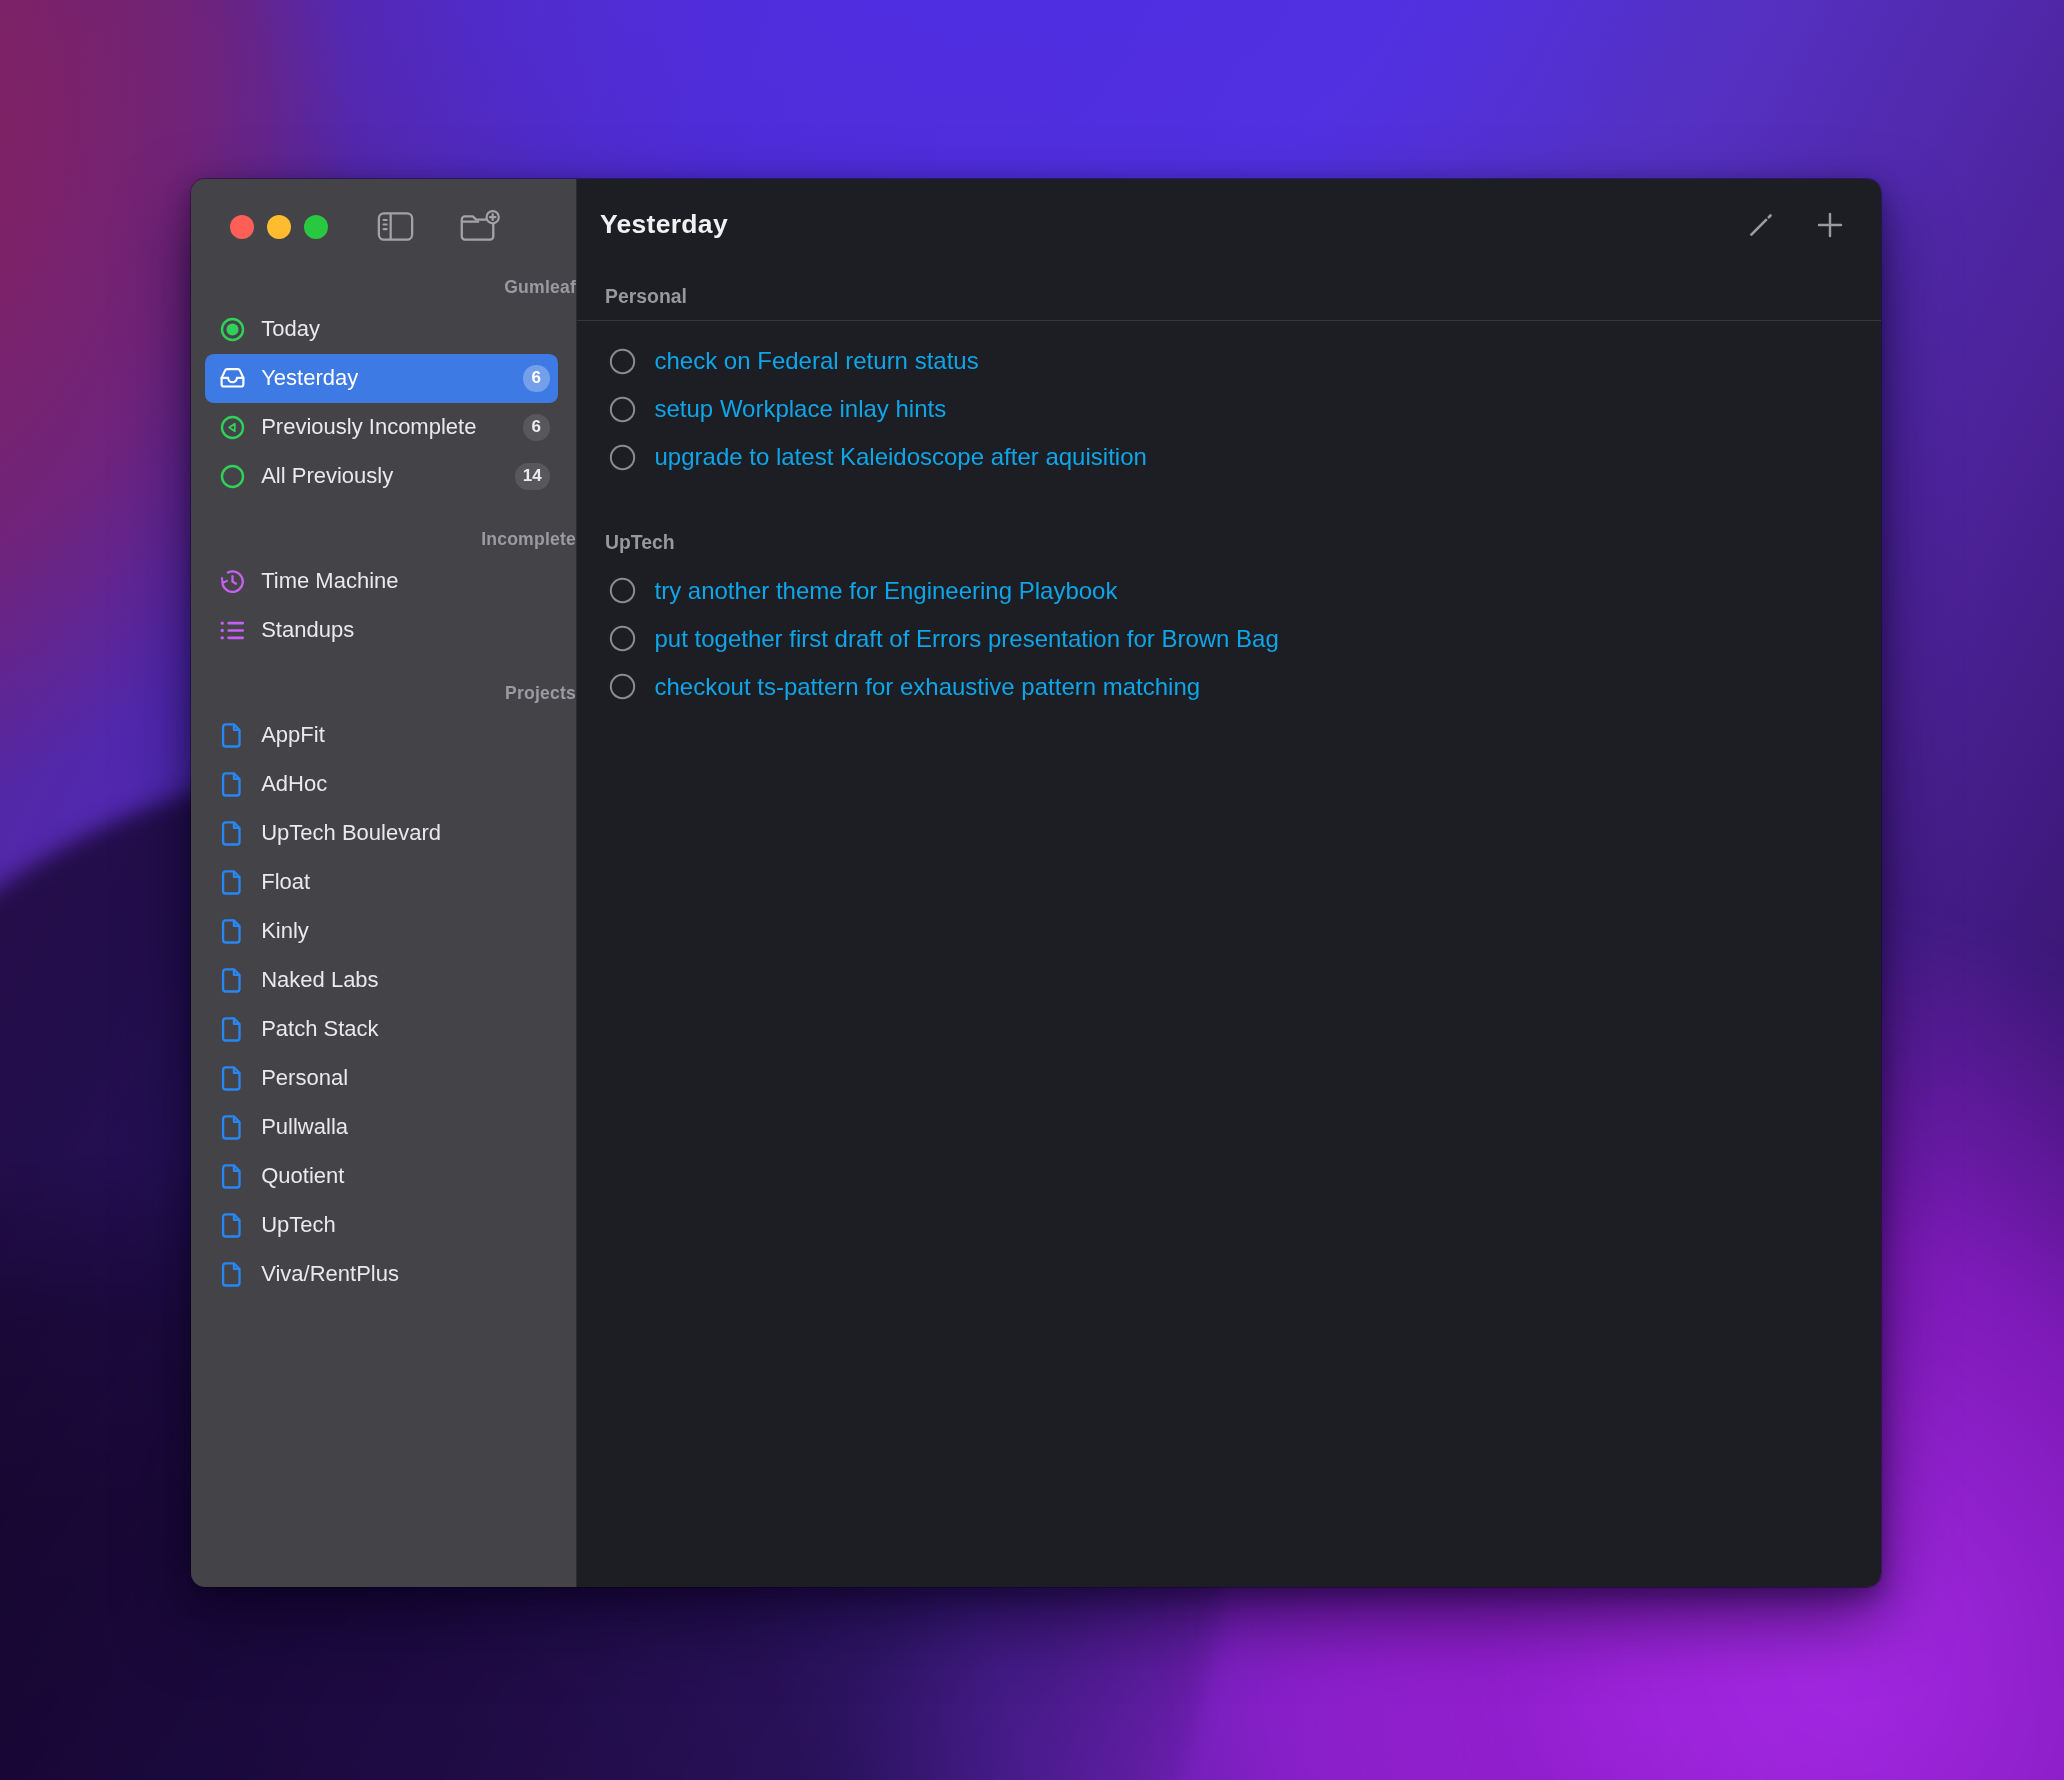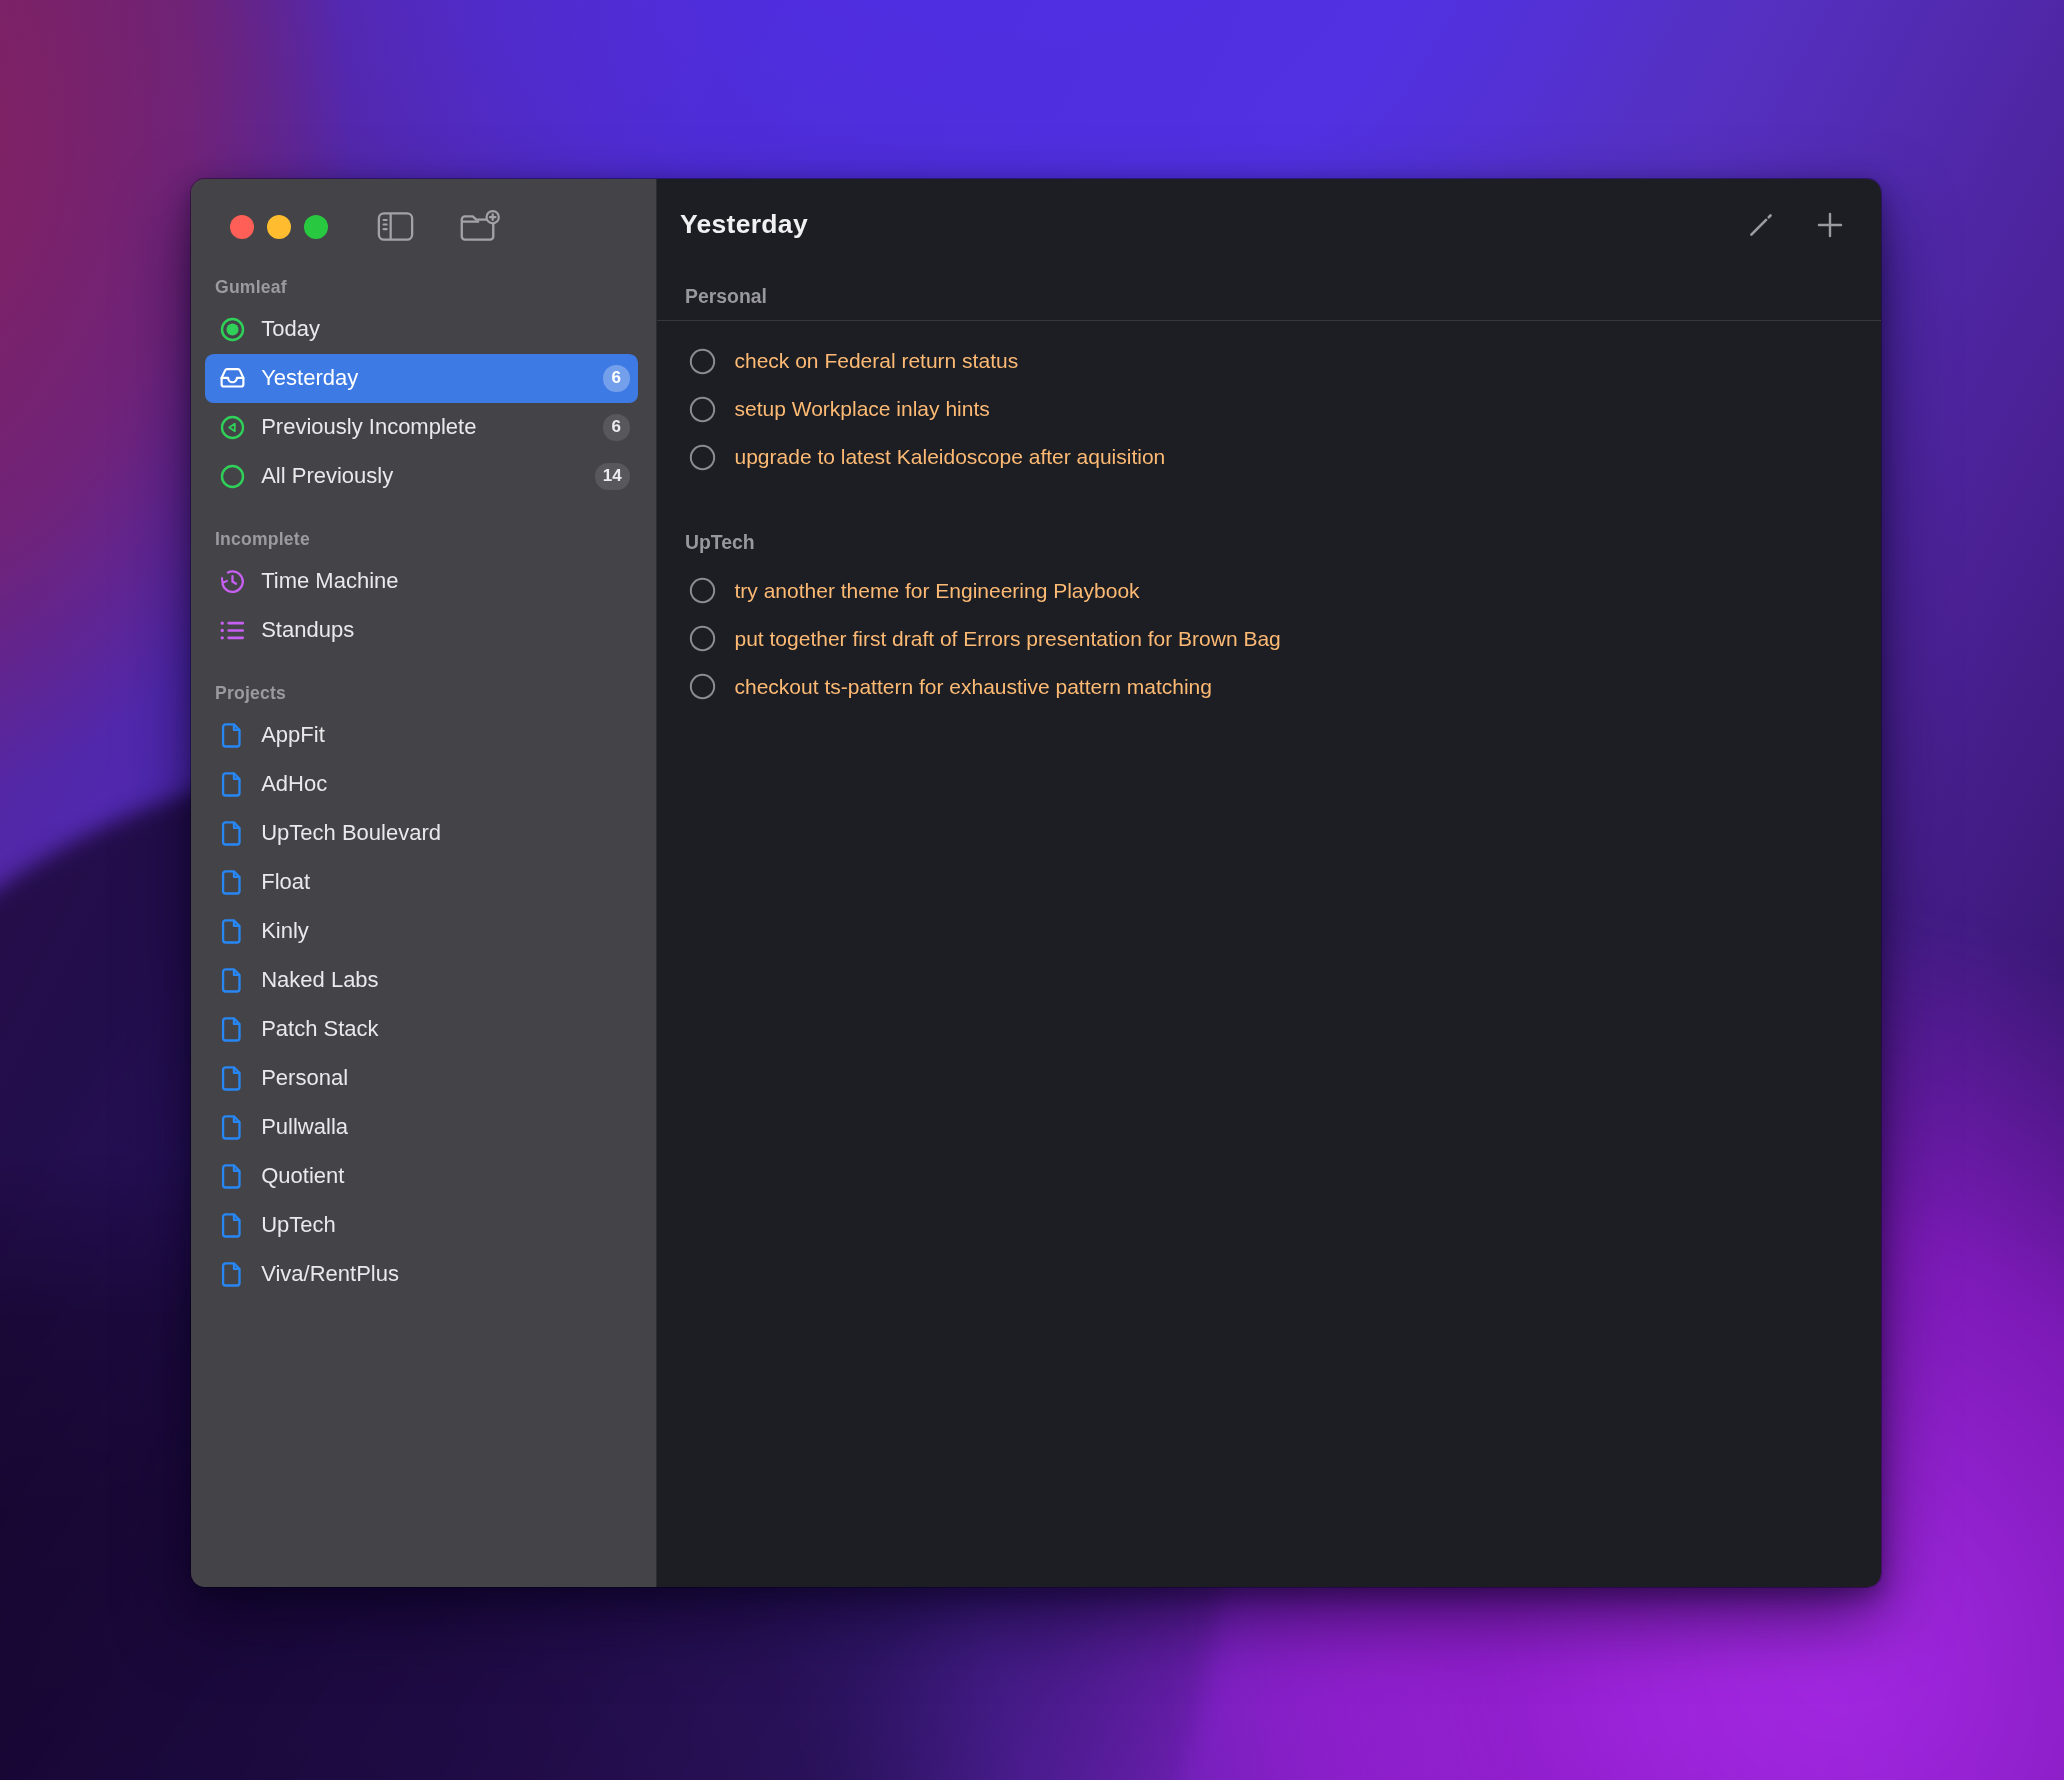--- a/index.html
+++ b/index.html
@@ -31,21 +31,21 @@
     opacity:.8; filter:blur(23px);
   }
 
   .window {
     position:absolute; left:191px; top:179px; width:1690px; height:1408px;
     border-radius:14px; overflow:hidden; display:flex;
     box-shadow:0 32px 71px rgba(8,0,28,.55), 0 8.8px 25px rgba(8,0,28,.4), 0 0 0 0.9px rgba(0,0,0,.35);
   }
 
   
-  .sidebar { width:466px; flex:none; background:var(--sidebar-bg,#444448); border-right:0.9px solid rgba(0,0,0,.35); display:flex; flex-direction:column; }
+  .sidebar { width:386px; flex:none; background:var(--sidebar-bg,#444448); border-right:0.9px solid rgba(0,0,0,.35); display:flex; flex-direction:column;text-align:right; }
   .titlebar { height:95px; flex:none; display:flex; align-items:center; padding-left:39px; }
   .tl { width:24px; height:24px; border-radius:50%; margin-right:13.2px; flex:none; }
   .tb-btn { height:35px; display:flex; align-items:center; justify-content:center; background:none; border:none; cursor:default; }
   .tb-btn.toggle { width:37px; margin-left:35px; }
   .tb-btn.newfolder { width:44px; margin-left:44px; }
   .tb-btn svg { width:100%; height:100%; }
 
   .side-nav { flex:1; overflow:hidden; }
   .side-header { margin:25px 0 4.4px; padding-left:24px; font-size:17.6px; font-weight:700; color:#9a9aa0; height:26.5px; line-height:26.5px; letter-spacing:0.2px; }
   .side-section:first-child .side-header { margin-top:0; }
@@ -66,21 +66,21 @@
   .action-btn svg { width:100%; height:100%; }
 
   .group-header { margin-top:36px; padding-left:28px; font-size:19.4px; font-weight:700; color:#97979d; height:23px; line-height:23px; }
   .group + .group .group-header { margin-top:50px; }
   .group-divider { height:0.9px; background:#36363b; margin-top:11.5px; }
   .tasks { margin-top:12.4px; }
   .group.has-divider .tasks { margin-top:17px; }
   .task-row { height:48px; display:flex; align-items:center; padding-left:32px; }
   .task-checkbox { width:27px; height:27px; margin-right:18.5px; flex:none; display:flex; background:none; border:none; }
   .task-checkbox svg { width:100%; height:100%; }
-  .task-label { font-size:21px; color:#fdba74; }
+  .task-label { font-size:24px; color:#0ea5e9; }
 </style>
 </head>
 <body>
 
 <div class="wallpaper">
   <div class="swoosh-dark"></div>
   <div class="swoosh-magenta"></div>
 </div>
 
 <div class="window">

